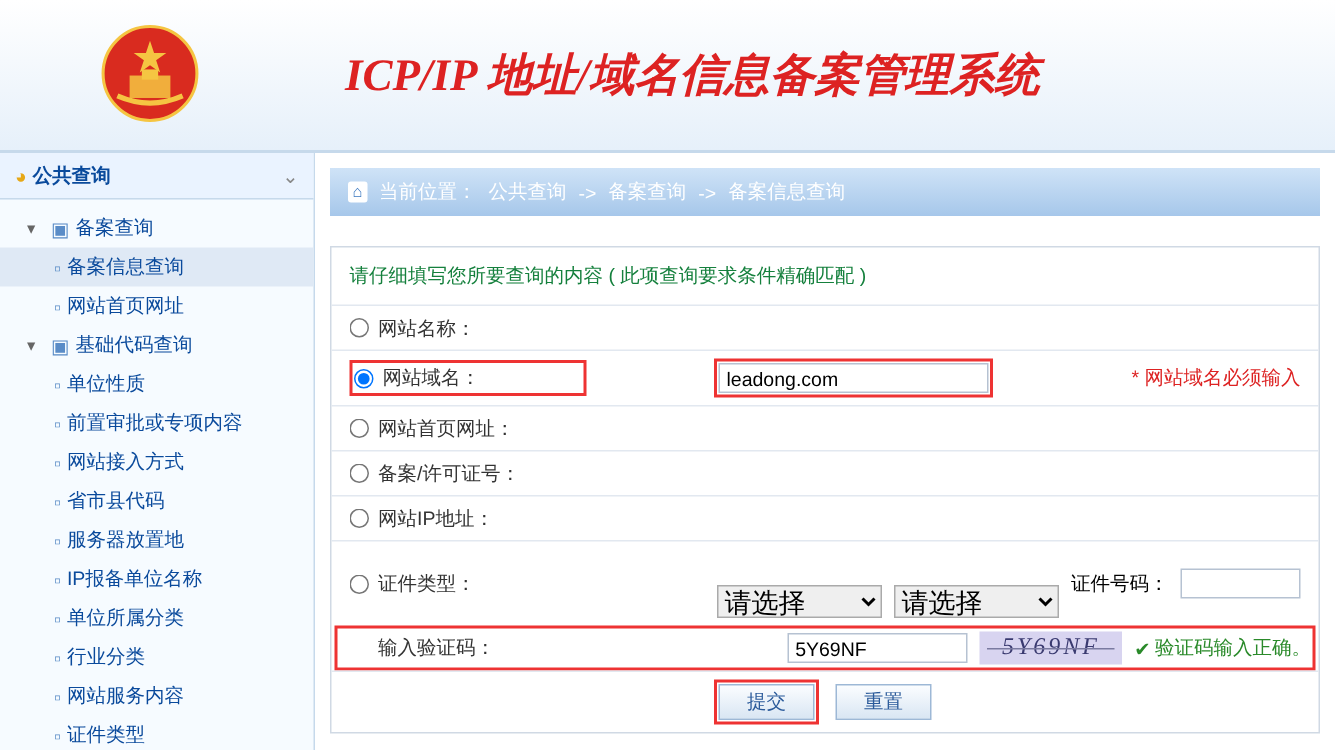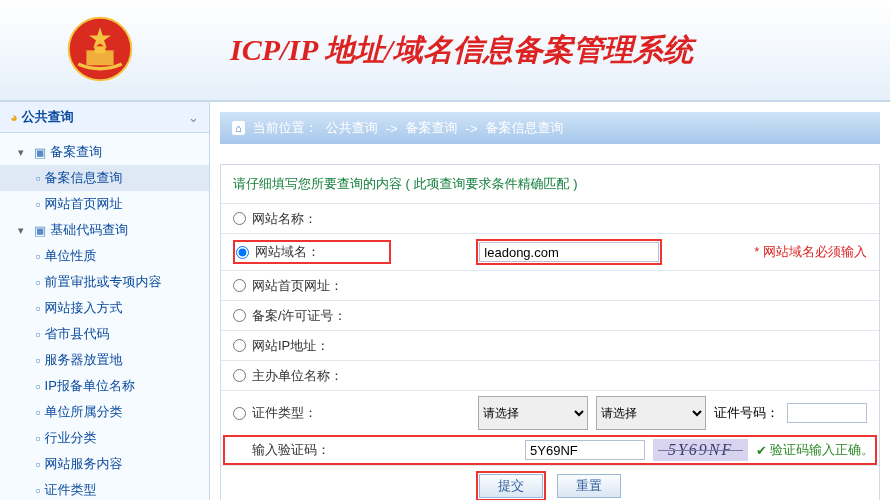--- a/index.html
+++ b/index.html
@@ -25,21 +25,21 @@
     .breadcrumb { background: linear-gradient(to bottom,#cfe3f7,#a6c7ea); padding: 7px 12px; color: #fff; display: flex; align-items: center; gap: 8px; margin: 10px 10px 0 10px; }
     .breadcrumb a { color: #fff; text-decoration: none; }
     .home-icon { background: #fff; color: #3b78c0; padding: 1px 3px; border-radius: 2px; font-size: 11px; }
     .panel { border: 1px solid #d0d9e4; margin: 20px 10px 10px 10px; }
     .hint { color: #15803d; padding: 10px 12px; }
     .form-row { display: flex; align-items: center; border-top: 1px solid #e2e8f0; padding: 5px 12px; min-height: 30px; }
     .form-label { width: 160px; color: #333; display: flex; align-items: center; gap: 6px; }
     .form-field { flex: 1; display: flex; align-items: center; gap: 8px; justify-content: flex-end; }
     .radio { width: 13px; height: 13px; }
     .txtin { border: 1px solid #b6c2d2; padding: 2px 4px; height: 20px; width: 180px; font-size: 13px; }
-    .sel { border: 1px solid #aaa; height: 34px; font-size: 12px; }
+    .sel { border: 1px solid #aaa; height: 22px; font-size: 18px; margin-top: 24px; }
     .req { color: #d22; margin-left: 84px; }
     .redbox { border: 2px solid #e33; padding: 1px; }
     .captcha-img { width: 95px; height: 22px; background: #d8d4f0; display: inline-flex; align-items: center; justify-content: center; font-style: italic; font-family: serif; font-size: 16px; letter-spacing: 2px; color: #3a3a70; position: relative; }
     .captcha-img::after { content:''; position:absolute; left:5%; right:5%; top:50%; border-top:1px solid #7a7aa0; }
     .ok { color: #2a8a2a; display: flex; align-items: center; gap: 3px; }
     .btns { display: flex; gap: 14px; justify-content: center; padding: 8px; border-top: 1px solid #e2e8f0; }
     .btn { border: 1px solid #9db8d6; background: linear-gradient(to bottom,#fbfdff,#d9e6f3); padding: 2px 18px; color: #2a5a9a; cursor: pointer; font-size: 13px; }
     .btn.redframe { outline: 2px solid #e33; outline-offset: 1px; }
   </style>
 </head>
@@ -180,27 +180,20 @@
       </div>
 
       <div class="form-row">
         <div class="form-label">
             <input type="radio" class="radio" name="q" style="">
             <span>网站IP地址：</span>
           </div>
         <div class="form-field"></div>
       </div>
 
-      <div class="form-row">
-        <div class="form-label">
-            <input type="radio" class="radio" name="q" style="">
-            <span>主办单位名称：</span>
-          </div>
-        <div class="form-field"></div>
-      </div>
 
       <div class="form-row">
         <div class="form-label">
             <input type="radio" class="radio" name="q" style="">
             <span>证件类型：</span>
           </div>
         <div class="form-field">
           <select class="sel" style="width:110px"><option>请选择</option></select>
           <select class="sel" style="width:110px"><option>请选择</option></select>
           <span>证件号码：</span>

